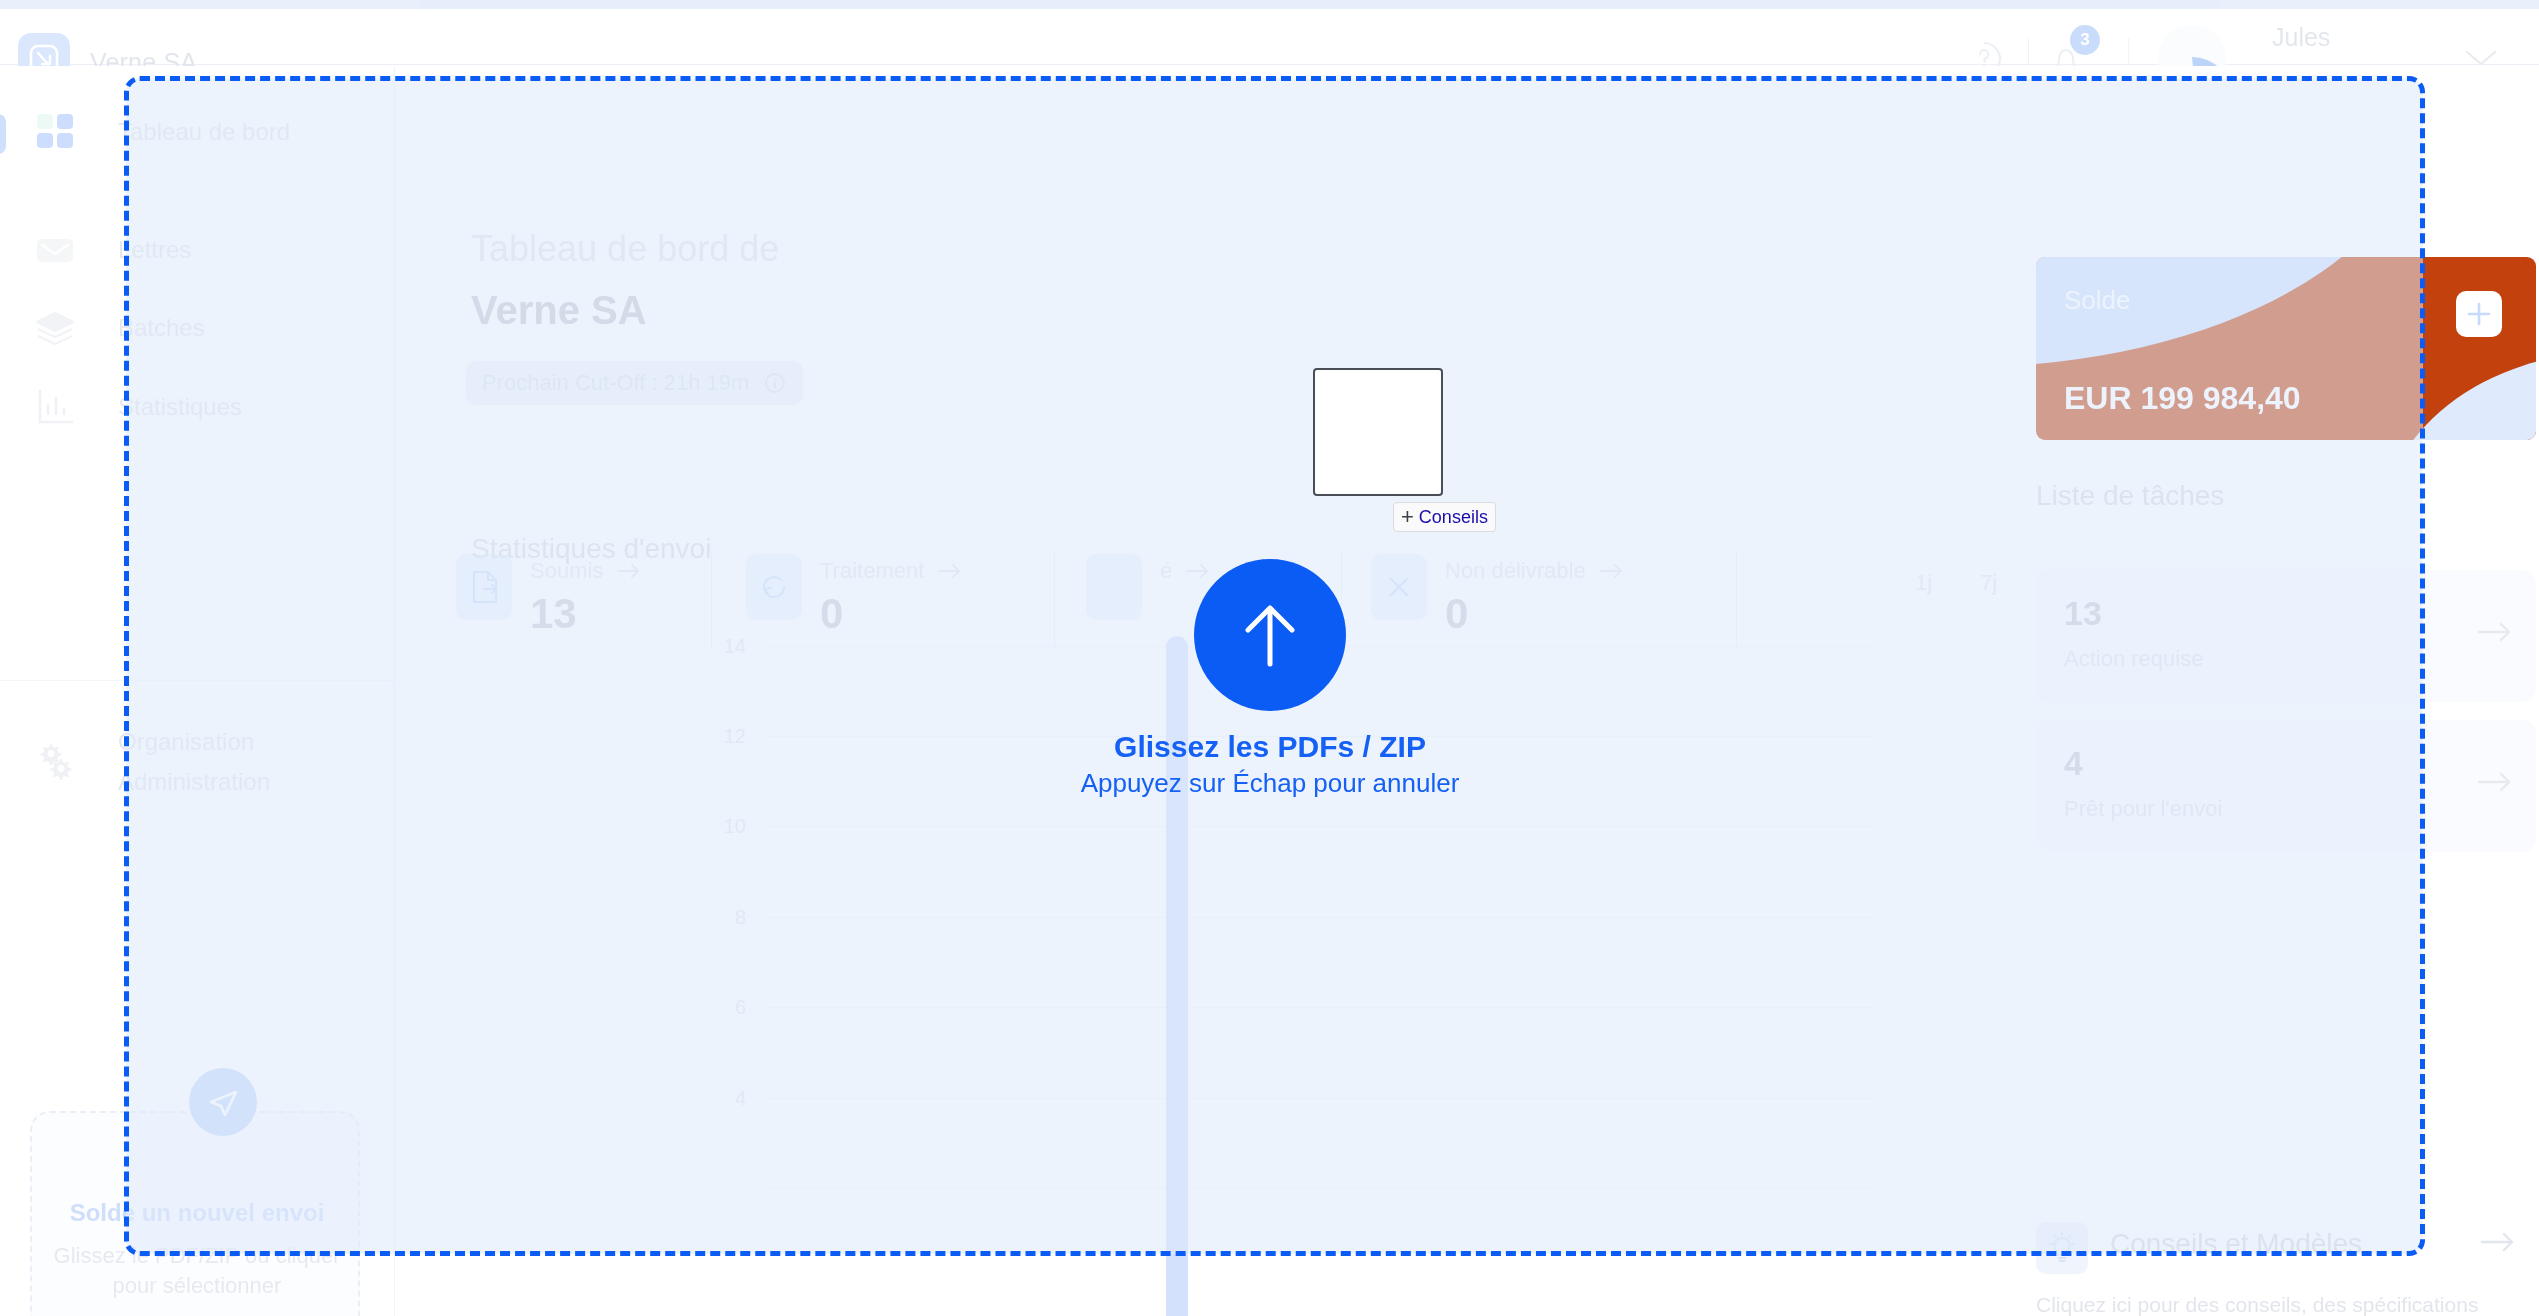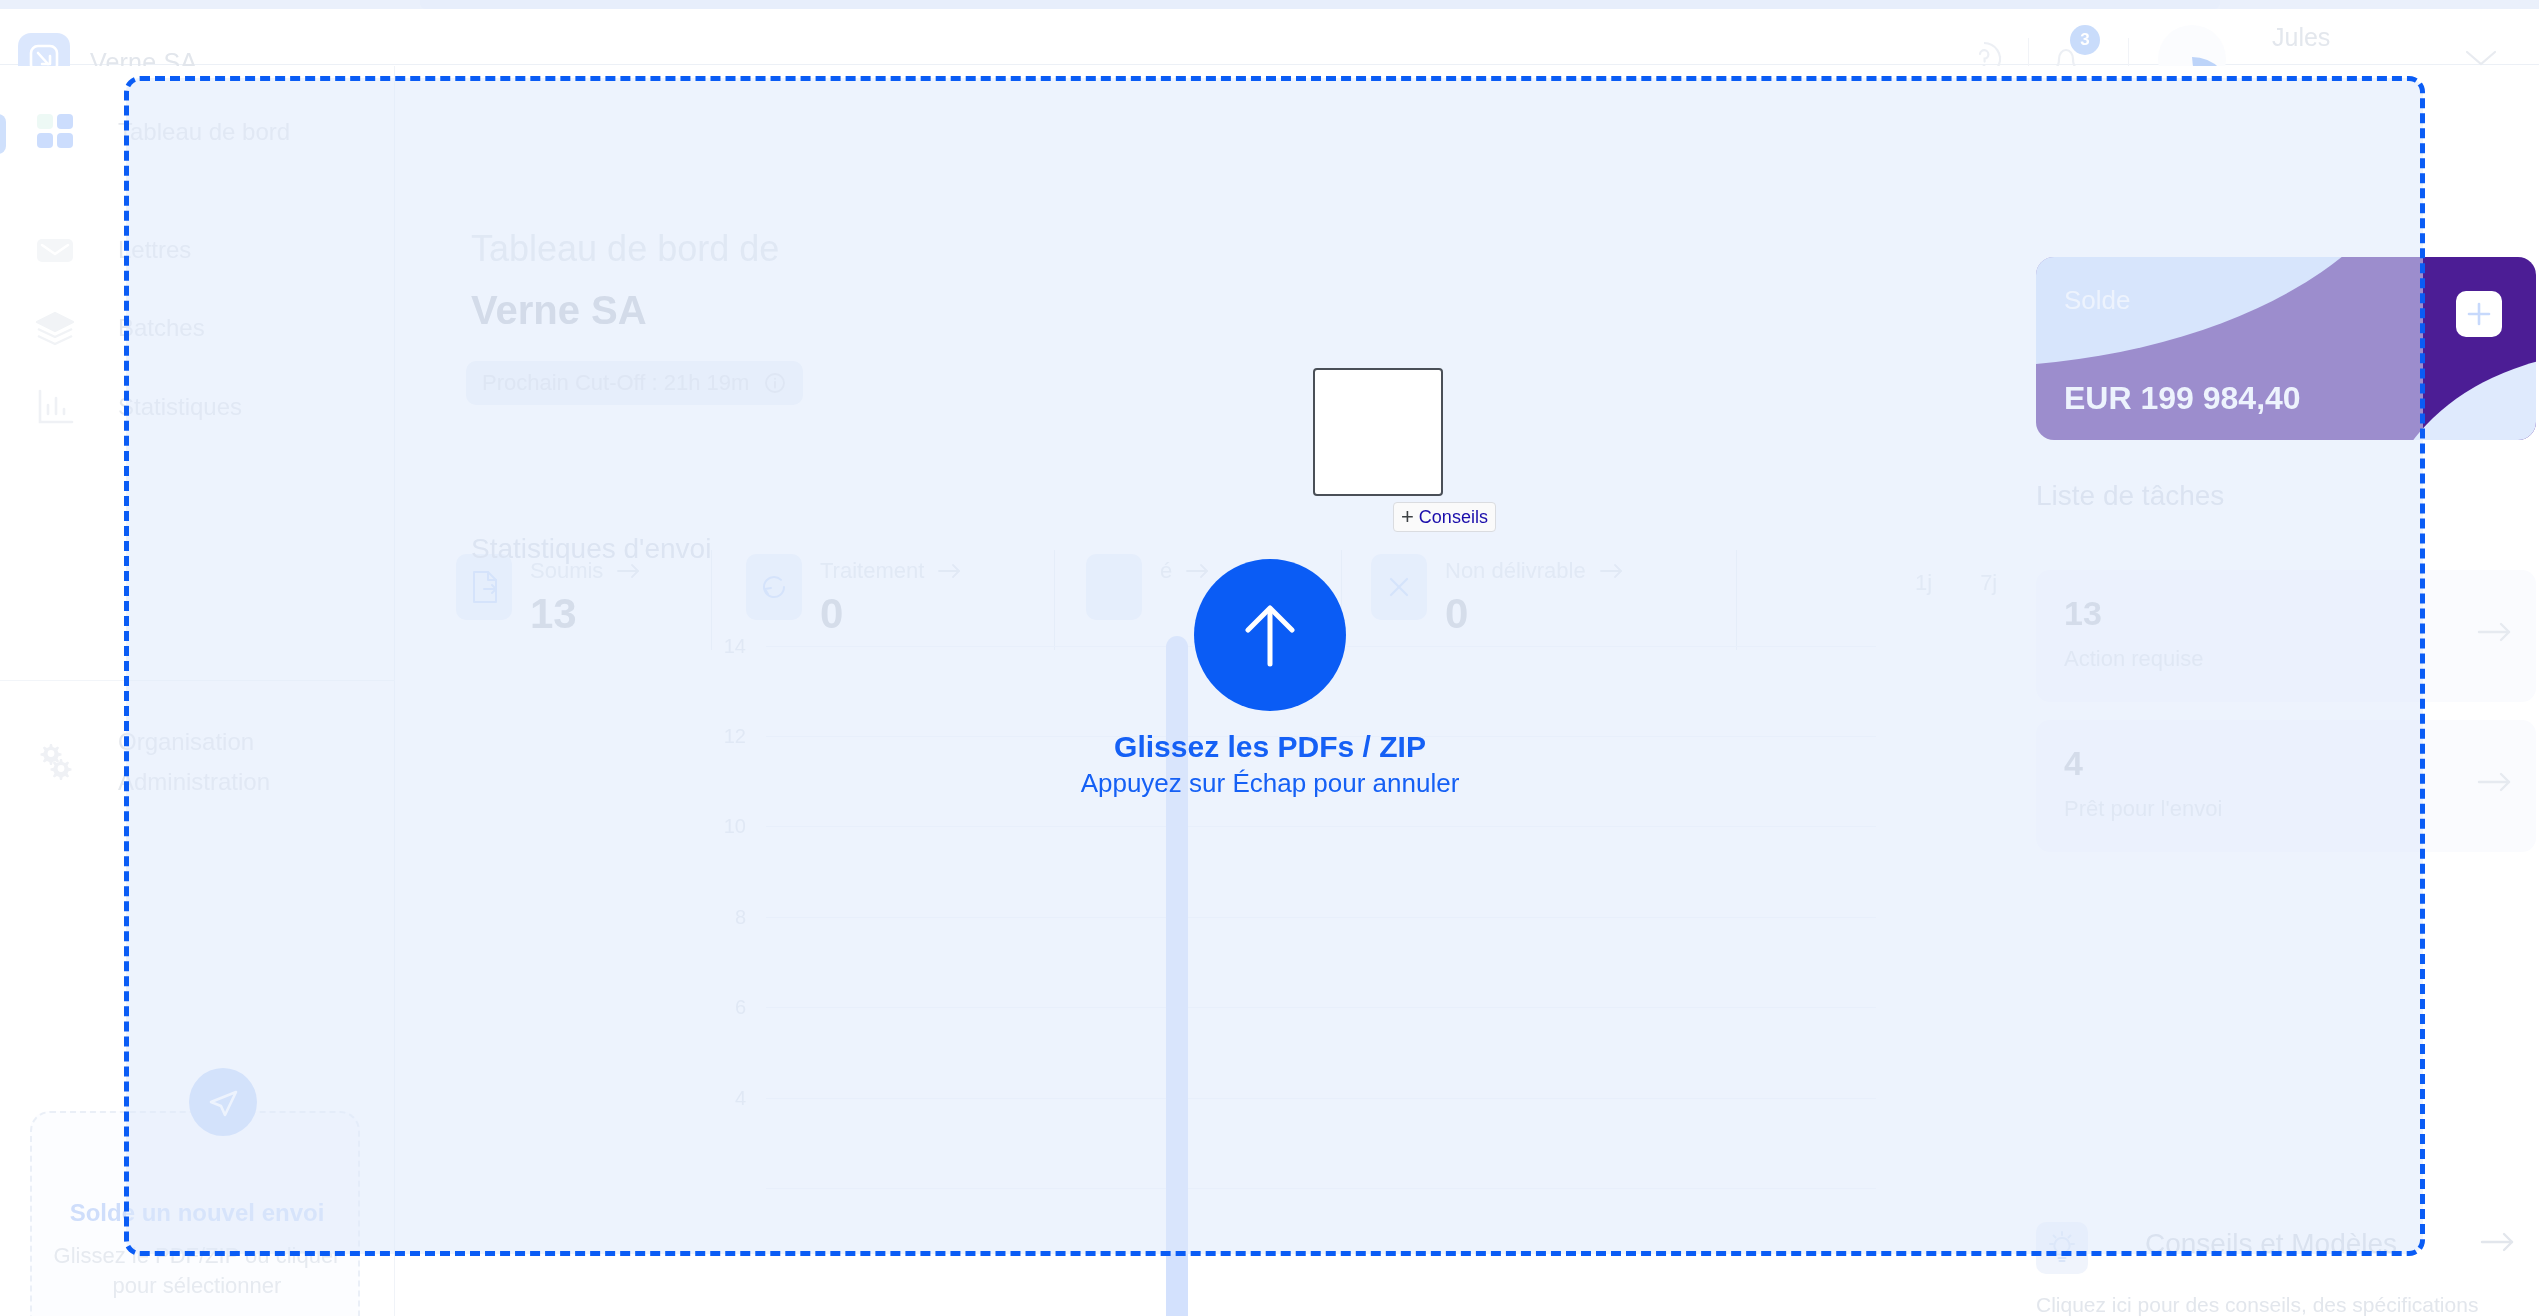--- a/index.html
+++ b/index.html
@@ -174,21 +174,21 @@
   }
   .chart-bar {
     position: absolute; left: 710px; width: 22px; top: 50px; height: 680px;
     background: #d3e1fd; border-radius: 11px 11px 0 0;
   }
 
   
   .rpanel { position: absolute; left: 1640px; top: 66px; width: 500px; }
   .balance-card {
     position: absolute; left: 0; top: 125px; width: 500px; height: 183px;
-    border-radius: 18px; background: #4c1d95; overflow: hidden;
+    border-radius: 9px; background: #c2410c; overflow: hidden;
   }
   .balance-card .blob1 {
     position: absolute; left: -70px; top: -150px; width: 460px; height: 260px;
     background: #cfdffd; border-radius: 0 0 100% 0;
   }
   .balance-card .blob2 {
     position: absolute; left: 345px; top: 95px; width: 230px; height: 180px;
     background: #dfeafd; border-radius: 100% 0 0 0;
   }
   .balance-label {
@@ -221,21 +221,21 @@
 
   .tips {
     position: absolute; left: 0; top: 1090px; width: 500px;
   }
   .tips-icobox {
     position: absolute; left: 0; top: 0; width: 52px; height: 52px;
     background: #f0f4fc; border-radius: 10px;
   }
   .tips-title {
     position: absolute; left: 74px; top: 6px; font-size: 28px; color: #d4d9e1;
-    font-weight: 500; white-space: nowrap; margin-left: 35px;
+    font-weight: 500; white-space: nowrap;
   }
   .tips-arrow { position: absolute; left: 440px; top: 6px; }
   .tips-sub {
     position: absolute; left: 0; top: 68px; width: 460px; font-size: 21px;
     color: #e2e6ec; line-height: 30px;
   }
 
   
   .drag-tint {
     position: absolute; left: 126px; top: 78px; width: 2297px; height: 1176px;

